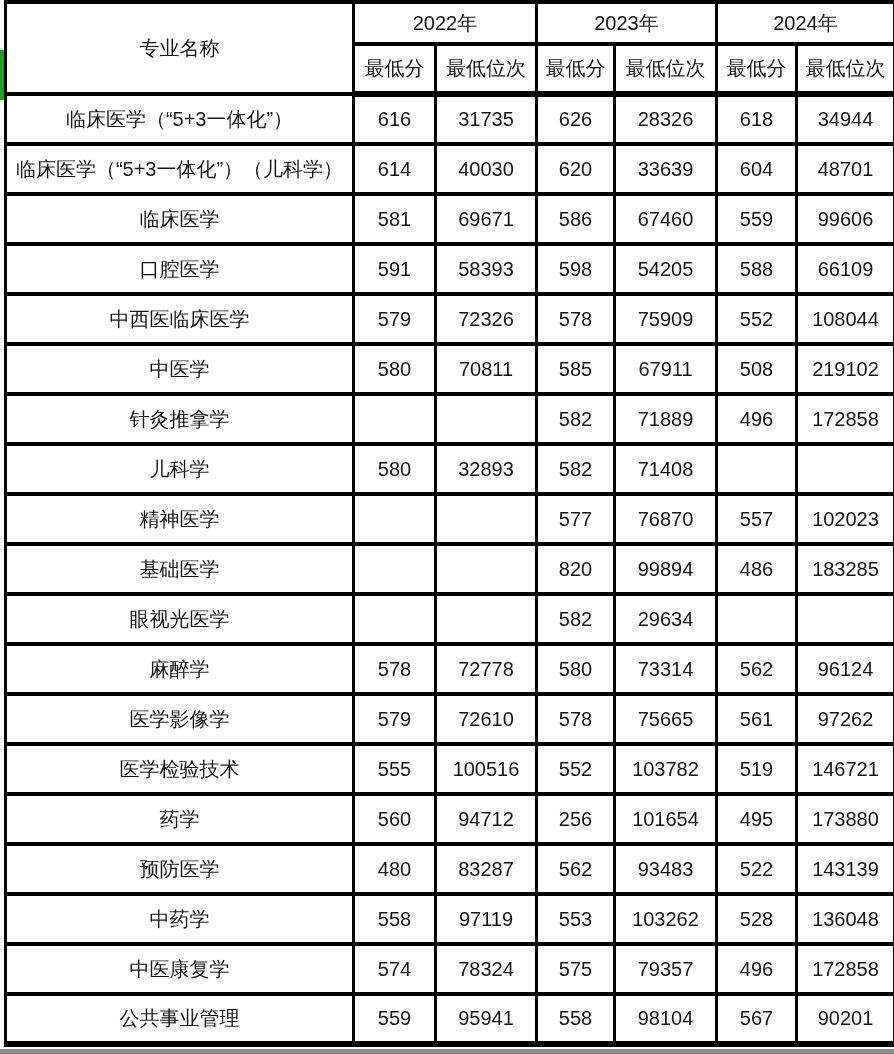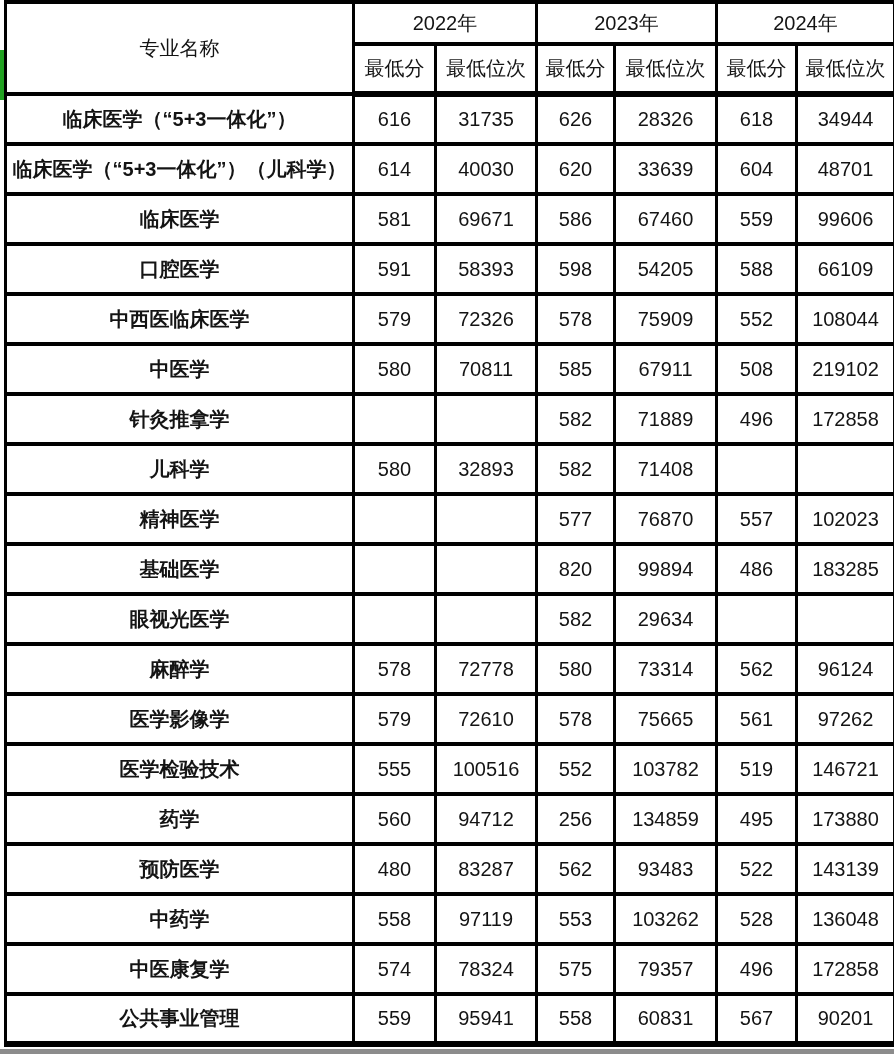--- a/index.html
+++ b/index.html
@@ -17,21 +17,21 @@
     text-align:center; vertical-align:middle;
     font-size:20px; font-weight:normal; color:#141414;
     padding:0; overflow:hidden; white-space:nowrap;
   }
   table.score-table { border-left-width:2px; }
   thead tr.year-row { height:42px; }
   thead tr.sub-row  { height:50px; }
   thead tr.sub-row th { border-bottom-width:6px; }
   tbody tr { height:50px; }
   tbody tr:last-child td { border-bottom-width:6px; }
-  td.c0 { letter-spacing:0;font-weight:bold; }
+  td.c0 { letter-spacing:0; }
   .green-stripe {
     position:absolute; left:0; top:50px; width:4px; height:50px;
     z-index:5;
   }
   .bottom-edge {
     position:absolute; left:0; bottom:0; width:894px; height:5px;
     z-index:5;
   }
 </style>
 </head>
@@ -191,21 +191,21 @@
       <td>552</td>
       <td>103782</td>
       <td>519</td>
       <td>146721</td>
     </tr>
     <tr>
       <td class="c0">药学</td>
       <td>560</td>
       <td>94712</td>
       <td>256</td>
-      <td>134859</td>
+      <td>101654</td>
       <td>495</td>
       <td>173880</td>
     </tr>
     <tr>
       <td class="c0">预防医学</td>
       <td>480</td>
       <td>83287</td>
       <td>562</td>
       <td>93483</td>
       <td>522</td>
@@ -227,18 +227,18 @@
       <td>575</td>
       <td>79357</td>
       <td>496</td>
       <td>172858</td>
     </tr>
     <tr>
       <td class="c0">公共事业管理</td>
       <td>559</td>
       <td>95941</td>
       <td>558</td>
-      <td>60831</td>
+      <td>98104</td>
       <td>567</td>
       <td>90201</td>
     </tr>
   </tbody>
 </table>
 
 </body></html>

